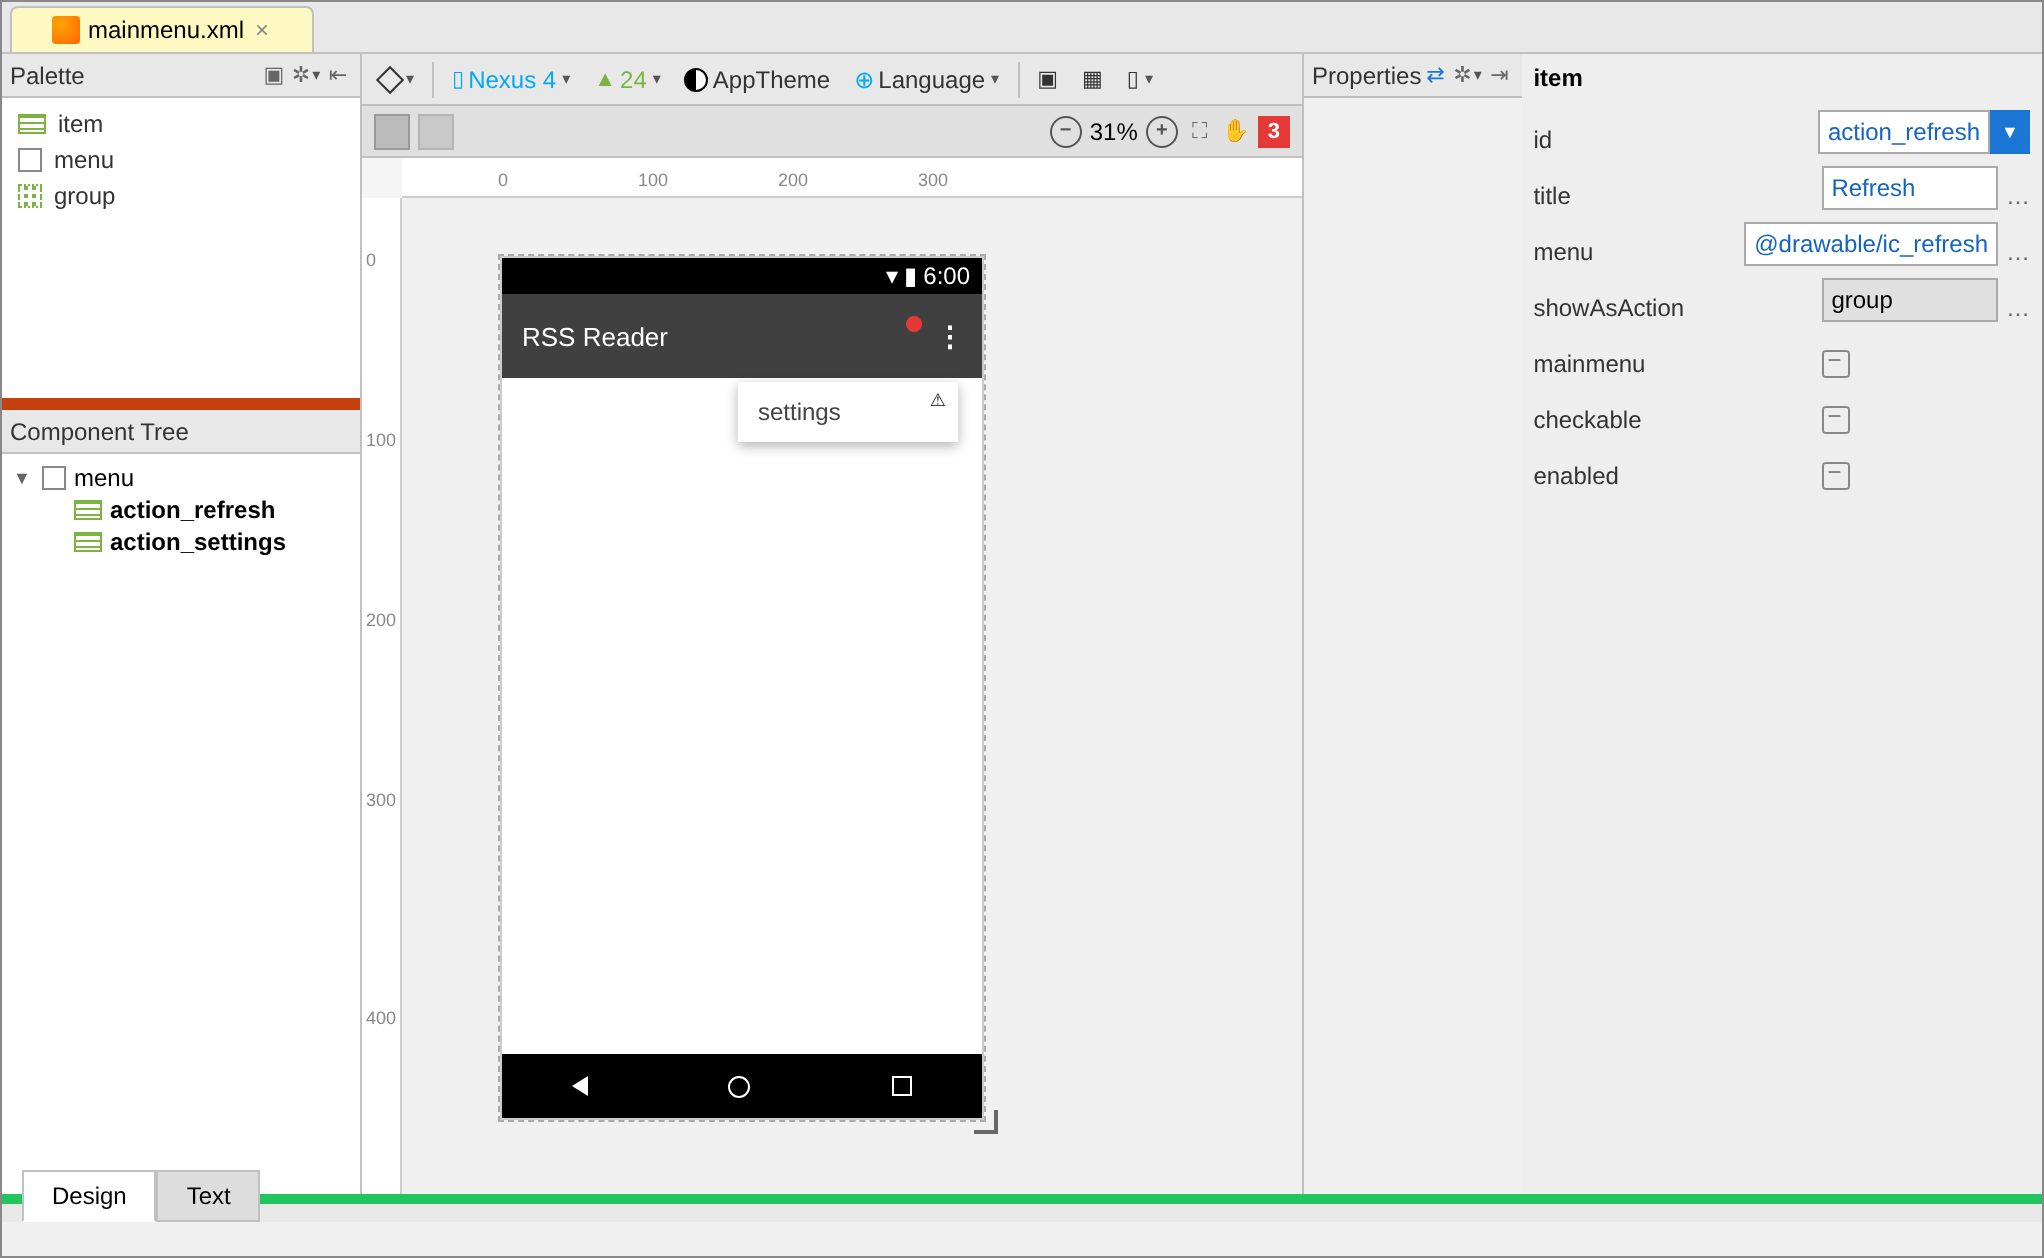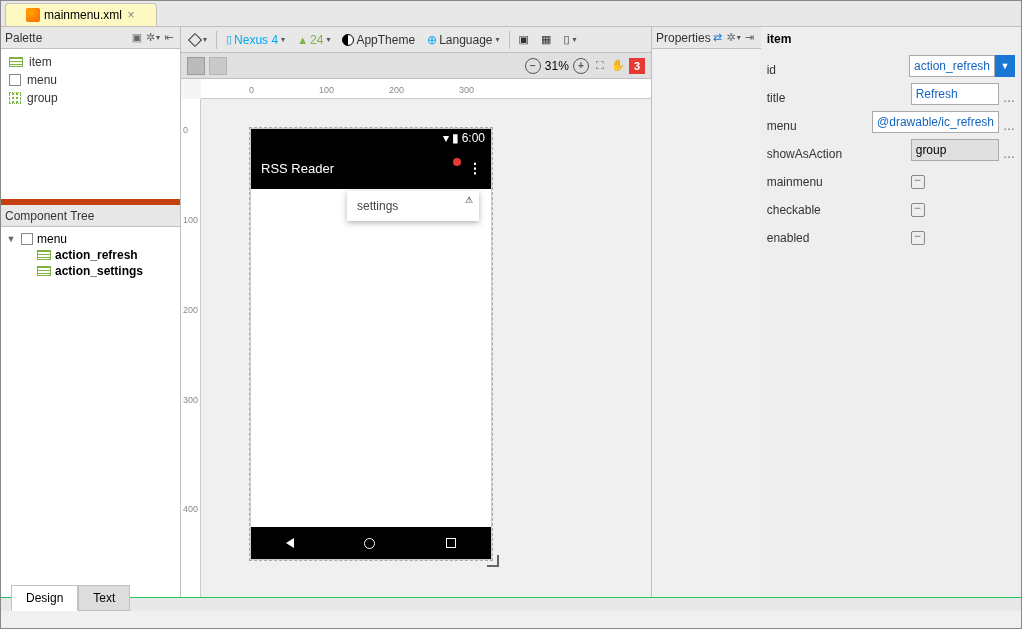--- a/index.html
+++ b/index.html
@@ -55,27 +55,27 @@
   .canvas-area { flex:1; background:#f5f5f5; position:relative; overflow:hidden;}
   .ruler-h { position:absolute; top:0; left:20px; right:0; height:20px; background:#fff; border-bottom:1px solid #ccc; font-size:9px; color:#888;}
   .ruler-v { position:absolute; top:20px; left:0; bottom:0; width:20px; background:#fff; border-right:1px solid #ccc;}
   .ruler-tick-h { position:absolute; top:6px; font-size:9px; color:#888;}
   .ruler-tick-v { position:absolute; left:2px; font-size:9px; color:#888; writing-mode:horizontal-tb;}
   .canvas-inner { position:absolute; top:20px; left:20px; right:0; bottom:0; background:#f0f0f0;}
   
   
   .device { position:absolute; top:30px; left:50px; width:240px; height:430px; background:#fff; box-shadow:0 0 0 1px #ccc;}
   .statusbar { height:18px; background:#000; color:#fff; display:flex; justify-content:flex-end; align-items:center; gap:3px; padding:0 6px; font-size:9px;}
-  .appbar { height:42px; background:#000000; color:#fff; display:flex; align-items:center; justify-content:space-between; padding:0 10px;}
+  .appbar { height:42px; background:#404040; color:#fff; display:flex; align-items:center; justify-content:space-between; padding:0 10px;}
   .app-title { font-size:13px;}
   .app-actions { display:flex; gap:10px; align-items:center;}
   .refresh-icon { width:14px; height:14px; border-radius:50%; position:relative; display:inline-block; }
   .refresh-err { position:absolute; top:-3px; right:-3px; width:8px; height:8px; background:#e53935; border-radius:50%; }
   .overflow { font-size:14px; letter-spacing:-1px; font-weight:bold;}
-  .menu-popup { position:absolute; top:62px; right:12px; width:132px; background:#fff; box-shadow:0 2px 6px rgba(0,0,0,0.3); padding:8px 10px; font-size:11px; color:#444;}
+  .menu-popup { position:absolute; top:62px; right:12px; width:110px; background:#fff; box-shadow:0 2px 6px rgba(0,0,0,0.3); padding:8px 10px; font-size:11px; color:#444;}
   .warn-badge { position:absolute; top:66px; right:18px; font-size:9px;}
   .navbar { position:absolute; bottom:0; left:0; right:0; height:32px; background:#000; display:flex; justify-content:space-around; align-items:center; color:#fff;}
   .nav-tri { width:0;height:0;border-top:5px solid transparent;border-bottom:5px solid transparent;border-right:8px solid #fff;}
   .nav-circ { width:11px; height:11px; border:1.5px solid #fff; border-radius:50%;}
   .nav-sq { width:10px; height:10px; border:1.5px solid #fff;}
   .resize-handle { position:absolute; bottom:-8px; right:-8px; width:12px; height:12px; border-right:2px solid #666; border-bottom:2px solid #666;}
   .sel-outline { position:absolute; top:28px; left:48px; width:244px; height:434px; border:1px dashed #aaa; pointer-events:none;}
   
   
   .right { border-left:1px solid #c0c0c0; display:flex; }
@@ -87,21 +87,21 @@
   .prop-field.blue { color:#1565c0; }
   .prop-field.gray { background:#e0e0e0; }
   .prop-combo { display:flex; flex:1;}
   .combo-btn { width:20px; background:#1976d2; color:#fff; display:flex; align-items:center; justify-content:center; font-size:9px;}
   .prop-more { width:12px; text-align:center; color:#666;}
   .checkbox-empty { width:14px; height:14px; border:1px solid #888; border-radius:2px; position:relative;}
   .checkbox-empty::after { content:'−'; position:absolute; top:-3px; left:2px; color:#777; font-size:12px;}
   .swap-icon { color:#1976d2;}
   
   
-  .bottom-tabs { height: 14px; border-top:1px solid #22c55e; display:flex; align-items:flex-end; padding:0 26px 0 10px; gap:0; background:#e8e8e8;}
+  .bottom-tabs { height: 14px; border-top:5px solid #22c55e; display:flex; align-items:flex-end; padding:0 26px 0 10px; gap:0; background:#e8e8e8;}
   .btab { padding:5px 14px; border:1px solid #c0c0c0; background:#ddd; font-size:12px;}
   .btab.active { background:#fff; border-bottom-color:#fff;}
 </style>
 </head>
 <body>
 
 <div class="tabbar">
   <div class="tab">
     <span class="tab-icon"></span>
     <span>mainmenu.xml</span>

